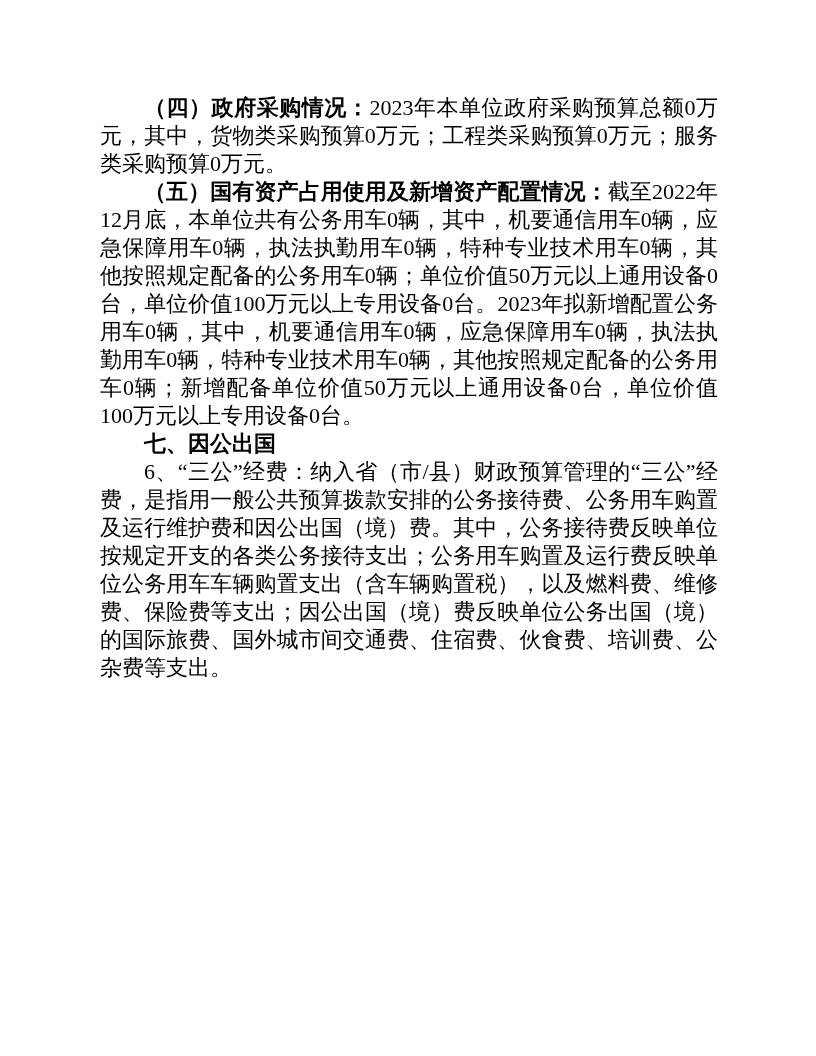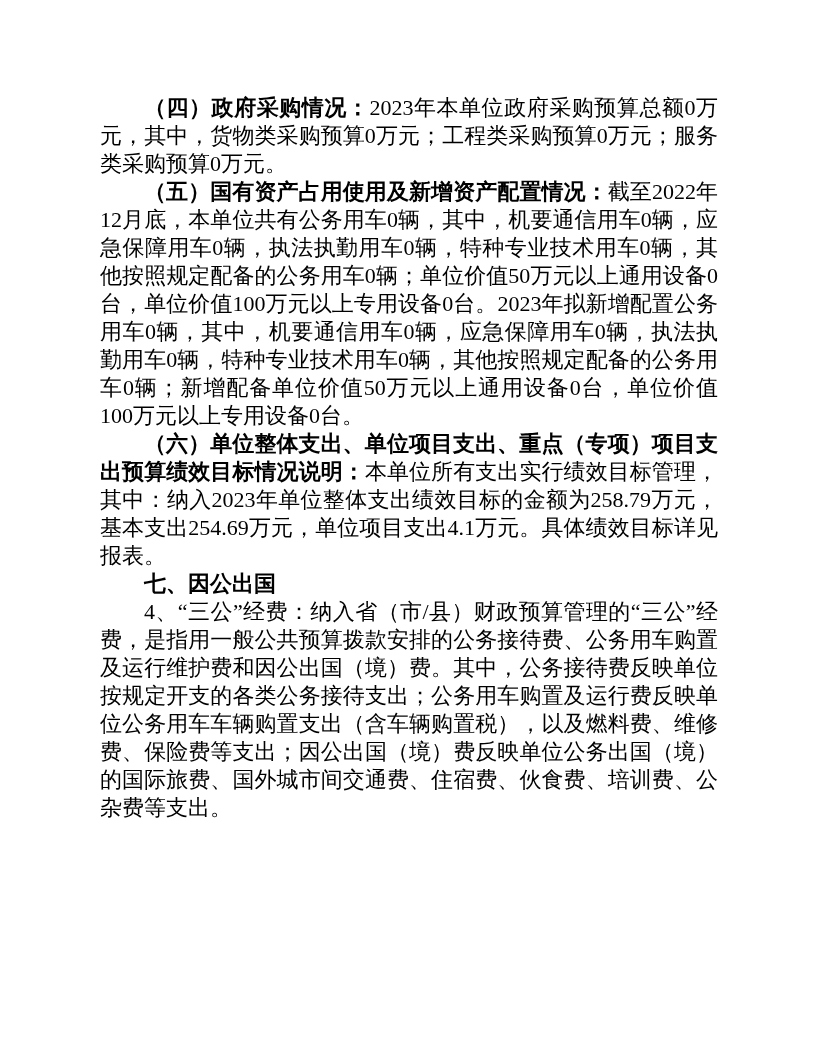--- a/index.html
+++ b/index.html
@@ -41,17 +41,16 @@
   .run { font-weight: normal; }
   .run.b { font-weight: bold; }
 </style>
 </head>
 <body>
 
 <div class="page" style="background: rgb(255, 255, 255);">
   <div class="content" style="color: rgb(0, 0, 0);">
       <p class="para"><span class="run b">（四）政府采购情况：</span><span class="run">2023年本单位政府采购预算总额0万元，其中，货物类采购预算0万元；工程类采购预算0万元；服务类采购预算0万元。</span></p>
       <p class="para"><span class="run b">（五）国有资产占用使用及新增资产配置情况：</span><span class="run">截至2022年12月底，本单位共有公务用车0辆，其中，机要通信用车0辆，应急保障用车0辆，执法执勤用车0辆，特种专业技术用车0辆，其他按照规定配备的公务用车0辆；单位价值50万元以上通用设备0台，单位价值100万元以上专用设备0台。2023年拟新增配置公务用车0辆，其中，机要通信用车0辆，应急保障用车0辆，执法执勤用车0辆，特种专业技术用车0辆，其他按照规定配备的公务用车0辆；新增配备单位价值50万元以上通用设备0台，单位价值100万元以上专用设备0台。</span></p>
-      <p class="para"><span class="run b">（六）单位整体支出、单位项目支出、重点（专项）项目支出预算绩效目标情况说明：</span><span class="run">本单位所有支出实行绩效目标管理，其中：纳入2023年单位整体支出绩效目标的金额为258.79万元，基本支出254.69万元，单位项目支出4.1万元。具体绩效目标详见报表。</span></p>
       <p class="para"><span class="run b">七、因公出国</span></p>
-      <p class="para"><span class="run">4、“三公”经费：纳入省（市/县）财政预算管理的“三公”经费，是指用一般公共预算拨款安排的公务接待费、公务用车购置及运行维护费和因公出国（境）费。其中，公务接待费反映单位按规定开支的各类公务接待支出；公务用车购置及运行费反映单位公务用车车辆购置支出（含车辆购置税），以及燃料费、维修费、保险费等支出；因公出国（境）费反映单位公务出国（境）的国际旅费、国外城市间交通费、住宿费、伙食费、培训费、公杂费等支出。</span></p>
+      <p class="para"><span class="run">6、“三公”经费：纳入省（市/县）财政预算管理的“三公”经费，是指用一般公共预算拨款安排的公务接待费、公务用车购置及运行维护费和因公出国（境）费。其中，公务接待费反映单位按规定开支的各类公务接待支出；公务用车购置及运行费反映单位公务用车车辆购置支出（含车辆购置税），以及燃料费、维修费、保险费等支出；因公出国（境）费反映单位公务出国（境）的国际旅费、国外城市间交通费、住宿费、伙食费、培训费、公杂费等支出。</span></p>
     </div>
 </div>
 
 </body></html>

